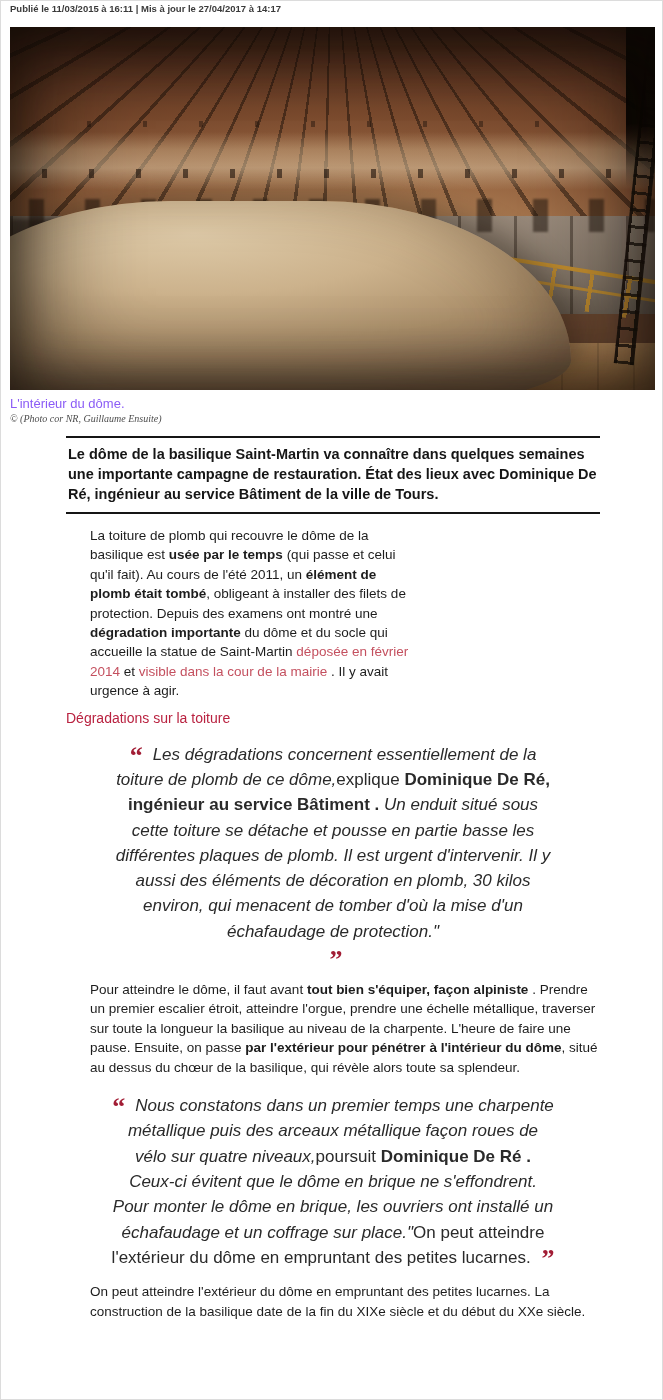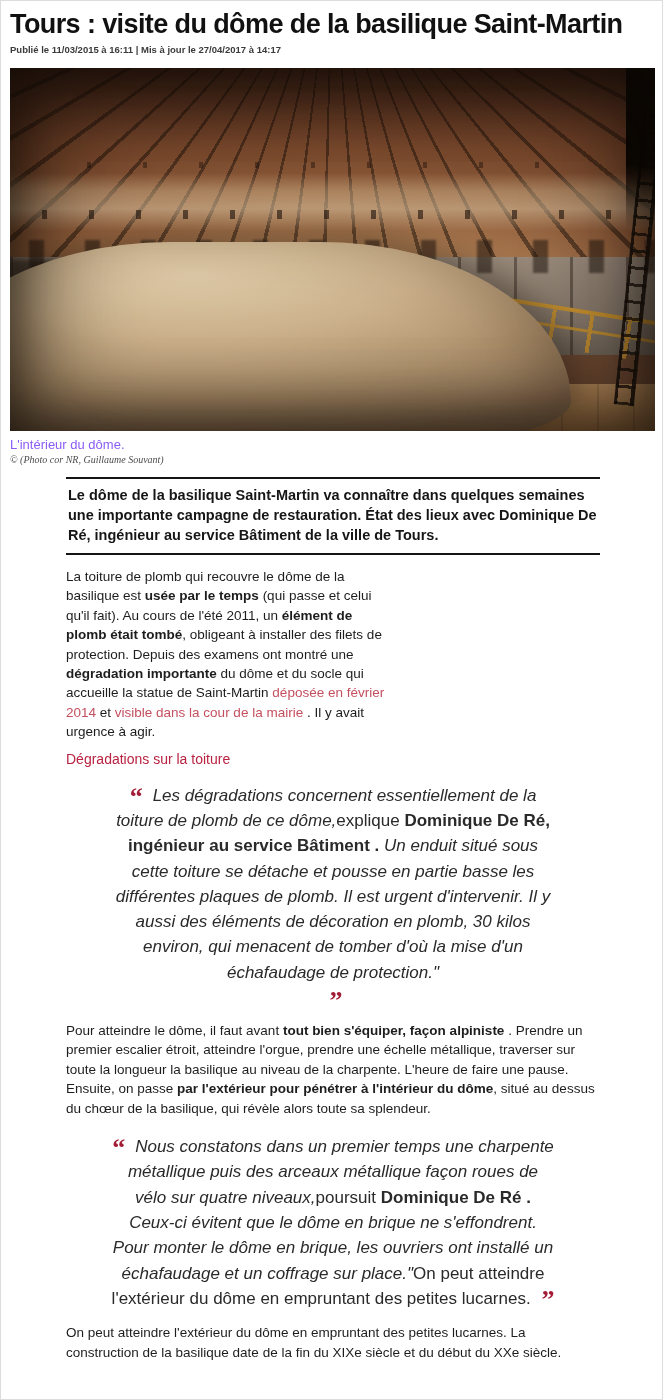--- a/index.html
+++ b/index.html
@@ -87,21 +87,21 @@
   .credit{margin:2px 10px 0 10px;font-size:10px;font-style:italic;color:#4d4d4d;
     font-family:"Liberation Serif",serif;}
   
   .lead{
     margin:12px 63px 8px 66px;
     border-top:2px solid #151515;border-bottom:2px solid #151515;
     padding:6px 2px 8px 2px;
     font-size:14.5px;line-height:20px;font-weight:700;color:#161616;
   }
   .content{margin:0 63px 0 66px;}
-  p.body{font-size:13.5px;line-height:19.4px;color:#1d1d1d;margin-top:12px;}
+  p.body{font-size:13.5px;line-height:19.4px;color:#1d1d1d;margin-top:12px;margin-left:24px;}
   p.body.narrow{width:322px;}
   .b{font-weight:700;}
   .i{font-style:italic;}
   a.lnk{color:var(--red-link);text-decoration:none;cursor:pointer;}
   h2.sec{margin:9px 0 2px 0;font-size:14px;font-weight:400;color:var(--red-head);}
   blockquote{
     margin:16px 0 2px 0;padding:0 45px;text-align:center;
     font-size:17px;line-height:25.3px;color:#2a2a2a;
   }
   blockquote .i{font-family:"Liberation Sans",sans-serif;}
@@ -111,21 +111,20 @@
   }
   .qmark.open{margin-right:10px;}
   .qmark.close{margin-left:6px;}
   .qline{display:block;text-align:center;height:22px;margin-top:2px;}
 </style>
 </head>
 <body>
 
 <div class="page">
 
-  <h1 class="title">Tours : visite du dôme de la basilique Saint-Martin</h1>
   <div class="meta">Publié le 11/03/2015 à 16:11 | Mis à jour le 27/04/2017 à 14:17</div>
 
   <figure>
     <div class="photo">
       <div class="ph-dome"></div>
       <div class="ph-straps"></div>
       <div class="ph-band"></div>
       <div class="ph-holes2"></div>
       <div class="ph-holes"></div>
       <div class="ph-wall"></div>
@@ -137,21 +136,21 @@
       <div class="ph-rail r2"></div>
       <div class="ph-rail r3"></div>
       <div class="ph-post"></div>
       <div class="ph-mound"></div>
       <div class="ph-ladder"></div>
       <div class="ph-corner"></div>
       <div class="ph-vignette"></div>
     </div>
     <figcaption>
       <div class="caption">L'intérieur du dôme.</div>
-      <div class="credit">© (Photo cor NR, Guillaume Souvant)</div>
+      <div class="credit">© (Photo cor NR, Guillaume Ensuite)</div>
     </figcaption>
   </figure>
 
   <div class="lead">Le dôme de la basilique Saint-Martin va connaître dans quelques semaines une importante campagne de restauration. État des lieux avec Dominique De Ré, ingénieur au service Bâtiment de la ville de Tours.</div>
 
   <div class="content">
     <p class="body narrow"><span>La toiture de plomb qui recouvre le dôme de la basilique est </span><span class="b">usée par le temps</span><span> (qui passe et celui qu'il fait). Au cours de l'été 2011, un </span><span class="b">élément de plomb était tombé</span><span>, obligeant à installer des filets de protection. Depuis des examens ont montré une </span><span class="b">dégradation importante</span><span> du dôme et du socle qui accueille la statue de Saint-Martin </span><a href="#" class="lnk">déposée en février 2014</a><span> et </span><a href="#" class="lnk">visible dans la cour de la mairie</a><span> . Il y avait urgence à agir.</span></p>
 
     <h2 class="sec">Dégradations sur la toiture</h2>
 

